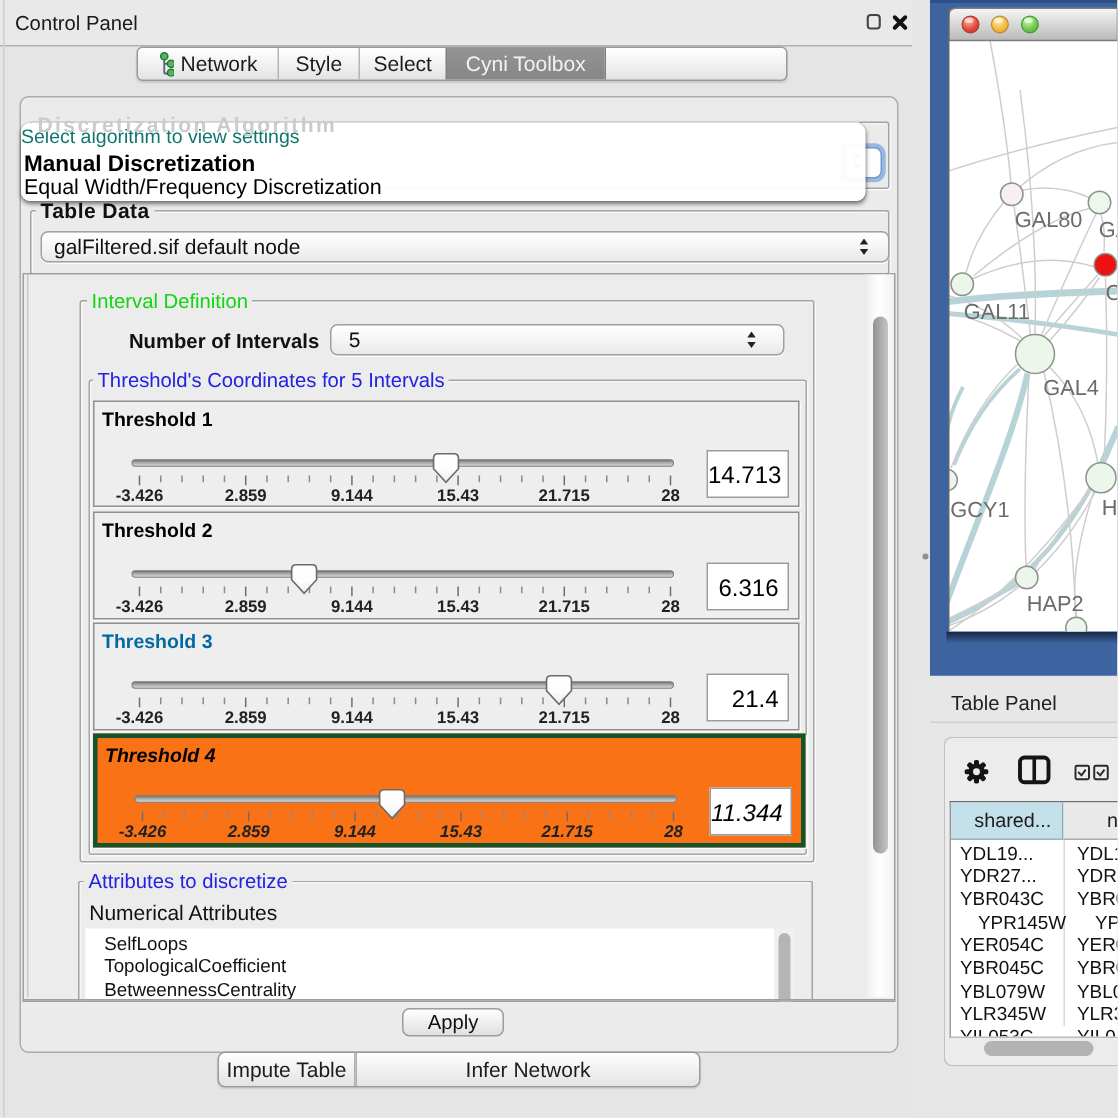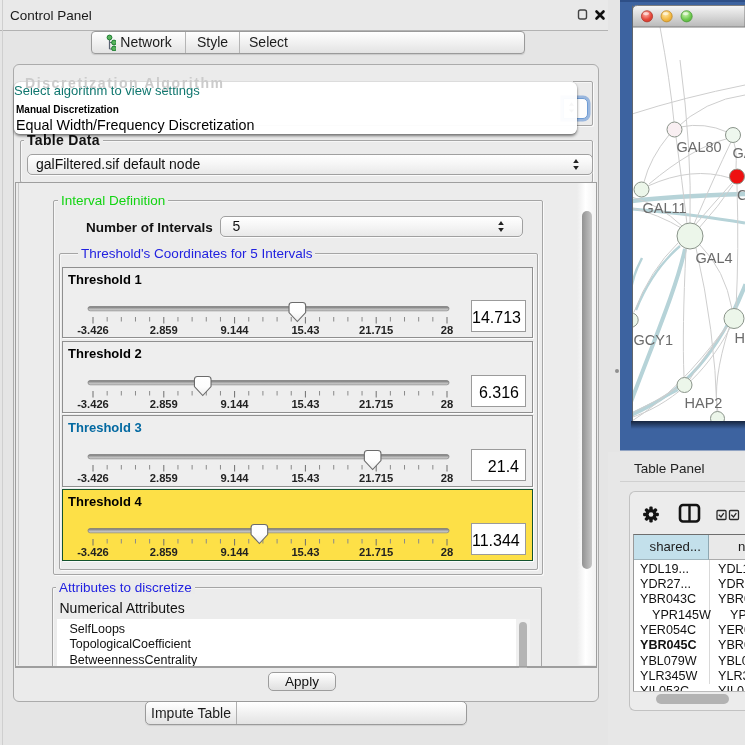--- a/index.html
+++ b/index.html
@@ -31,20 +31,21 @@
     <svg width="11" height="17" viewBox="0 0 11 17" style="margin-right:4px;">
       <path d="M4.5 6 V15 M4.5 8.5 H8 M4.5 15 H8" stroke="#5a6272" stroke-width="1.2" fill="none"></path>
       <circle cx="4.5" cy="3.5" r="2.4" fill="#57b35c" stroke="#1e7d32" stroke-width="1"></circle>
       <circle cx="9" cy="8.5" r="2.4" fill="#57b35c" stroke="#1e7d32" stroke-width="1"></circle>
       <circle cx="9" cy="14.5" r="2.4" fill="#57b35c" stroke="#1e7d32" stroke-width="1"></circle>
     </svg>
     <span>Network</span>
   </div>
   <div style="width:53px;display:flex;align-items:center;justify-content:center;border-right:1px solid #b5b5b5;">Style</div>
   <div style="width:57px;display:flex;align-items:center;justify-content:center;">Select</div>
+  <div style="width:105px;display:flex;align-items:center;justify-content:center;background:linear-gradient(#949494,#868686);color:#f2f2f2;border-left:1px solid #7e7e7e;border-right:1px solid #7e7e7e;">Cyni Toolbox</div>
 </div>
 
 <div class="abs" style="left:13px;top:64px;width:584px;height:636px;border:1px solid #ababab;border-radius:6px;background:#ebebeb;"></div>
 
 <div class="abs etched" style="left:20px;top:81px;width:571px;height:43px;"></div>
 
 <div class="abs" style="left:563px;top:97.5px;width:23px;height:19px;background:#fdfdfd;border:1px solid #6f9cd4;border-radius:0 5px 5px 0;box-shadow:0 0 0 2.5px rgba(110,155,215,.65);"></div>
 <svg class="abs" style="left:567px;top:101px;" width="9" height="13" viewBox="0 0 12 16">
   <path d="M6 1 L9.5 5.5 H2.5 Z" fill="#333"></path>
   <path d="M6 15 L2.5 10.5 H9.5 Z" fill="#333"></path>
@@ -68,21 +69,21 @@
 <div class="gtitle" style="left:58px;top:193.5px;color:#12d412;background:#ececec;">Interval Definition</div>
 
 <div class="abs" style="left:86px;top:220px;font-size:13.5px;font-weight:bold;color:#111;">Number of Intervals</div>
 <div class="combo" style="left:219.5px;top:215.5px;width:289px;height:19px;line-height:19px;padding-left:12px;">5</div>
 <svg class="abs" style="left:498px;top:221px;" width="6" height="11" viewBox="0 0 6 11">
   <path d="M3 0 L5.8 4 H0.2 Z" fill="#222"></path>
   <path d="M3 11 L0.2 7 H5.8 Z" fill="#222"></path>
 </svg>
 
 <div class="abs etched" style="left:58.5px;top:253px;width:477px;height:315px;"></div>
-<div class="gtitle" style="left:78px;top:247px;color:#2222e0;background:#ececec;">Threshold's Coordinates for 5 Intervals</div>
+<div class="gtitle" style="left:62px;top:247px;color:#2222e0;background:#ececec;">Threshold's Coordinates for 5 Intervals</div>
 
 <div class="abs" style="left:62px;top:266.5px;width:469px;height:69.5px;background:#eeeeee;border:1px solid #8f8f8f;box-shadow:1px 1px 0 rgba(255,255,255,.85);">
   <div style="position:absolute;left:5px;top:4px;font-size:13px;font-weight:bold;color:#000;">Threshold 1</div>
   <svg width="471" height="71.5" viewBox="0 0 471 71.5" style="position:absolute;left:0;top:0;">
       <defs>
         <linearGradient id="tr" x1="0" y1="0" x2="0" y2="1">
           <stop offset="0" stop-color="#6f6f6f"></stop>
           <stop offset="0.45" stop-color="#a8a8a8"></stop>
           <stop offset="1" stop-color="#dedede"></stop>
         </linearGradient>
@@ -154,21 +155,21 @@
       <text x="30.0" y="66" text-anchor="middle" font-family="Liberation Sans" font-size="11.2" font-weight="bold" fill="#222">-3.426</text>
       <text x="100.8" y="66" text-anchor="middle" font-family="Liberation Sans" font-size="11.2" font-weight="bold" fill="#222">2.859</text>
       <text x="171.6" y="66" text-anchor="middle" font-family="Liberation Sans" font-size="11.2" font-weight="bold" fill="#222">9.144</text>
       <text x="242.4" y="66" text-anchor="middle" font-family="Liberation Sans" font-size="11.2" font-weight="bold" fill="#222">15.43</text>
       <text x="313.2" y="66" text-anchor="middle" font-family="Liberation Sans" font-size="11.2" font-weight="bold" fill="#222">21.715</text>
       <text x="384.0" y="66" text-anchor="middle" font-family="Liberation Sans" font-size="11.2" font-weight="bold" fill="#222">28</text>
       <path d="M301.35 38 L301.35 37.5 Q301.35 34.5 304.35 34.5 L314.95 34.5 Q317.95 34.5 317.95 37.5 L317.95 44.5 L309.65 53.5 L301.35 44.5 Z" fill="url(#th)" stroke="#6b6b6b" stroke-width="1.1"></path>
     </svg>
   <div style="position:absolute;left:408px;top:32.5px;width:47px;height:30px;background:#fff;border:1px solid #9b9b9b;font-size:16px;color:#000;text-align:right;padding-right:6px;line-height:34px;">21.4</div>
 </div>
-<div class="abs" style="left:62px;top:489.0px;width:469px;height:69.5px;background:#fde047;border:1px solid #14532d;box-shadow:1px 1px 0 rgba(255,255,255,.85);">
+<div class="abs" style="left:62px;top:489.0px;width:469px;height:69.5px;background:#f97316;border:3px solid #14532d;box-shadow:1px 1px 0 rgba(255,255,255,.85);font-style:italic;">
   <div style="position:absolute;left:5px;top:4px;font-size:13px;font-weight:bold;color:#000;">Threshold 4</div>
   <svg width="471" height="71.5" viewBox="0 0 471 71.5" style="position:absolute;left:0;top:0;">
       <defs>
         <linearGradient id="tr" x1="0" y1="0" x2="0" y2="1">
           <stop offset="0" stop-color="#6f6f6f"></stop>
           <stop offset="0.45" stop-color="#a8a8a8"></stop>
           <stop offset="1" stop-color="#dedede"></stop>
         </linearGradient>
         <linearGradient id="th" x1="0" y1="0" x2="0" y2="1">
           <stop offset="0" stop-color="#ffffff"></stop>
@@ -198,20 +199,21 @@
 </div>
 <div class="abs" style="left:515.5px;top:618.5px;width:14px;height:47.5px;background:#f0f0f0;"></div>
 <div class="abs" style="left:519px;top:621.5px;width:8px;height:46px;border-radius:4px 4px 0 0;background:#b5b5b5;"></div>
 
 <div class="abs" style="left:14.5px;top:666px;width:582px;height:1px;background:#9e9e9e;"></div>
 <div class="abs" style="left:268px;top:672px;width:66px;height:17px;border:1px solid #9c9c9c;border-radius:5px;background:linear-gradient(#ffffff,#ececec 60%,#e0e0e0);font-size:13.5px;font-weight:normal;color:#111;text-align:center;line-height:17px;">Apply</div>
 
 <div class="abs" style="left:145px;top:701px;width:320px;height:22px;border:1px solid #9a9a9a;border-radius:5px;
   background:linear-gradient(#ffffff,#f1f1f1 50%,#e3e3e3);display:flex;font-size:14px;color:#1c1c1c;box-shadow:0 1px 1px rgba(0,0,0,.1);">
   <div style="width:90px;display:flex;align-items:center;justify-content:center;border-right:1px solid #b0b0b0;">Impute Table</div>
+  <div style="flex:1;display:flex;align-items:center;justify-content:center;border-left:1px solid #b0b0b0;">Infer Network</div>
 </div>
 
 <div class="abs" style="left:614.5px;top:369px;width:4px;height:4px;border-radius:50%;background:#8f8f8f;"></div>
 
 <svg class="abs" style="left:620px;top:0;" width="125" height="452" viewBox="0 0 125 452">
     <defs>
       <linearGradient id="tb" x1="0" y1="0" x2="0" y2="1">
         <stop offset="0" stop-color="#f6f6f6"></stop>
         <stop offset="0.5" stop-color="#d8d8d8"></stop>
         <stop offset="1" stop-color="#b9b9b9"></stop>
@@ -349,21 +351,21 @@
     </div>
     <div style="position:absolute;left:12px;top:48.19px;width:112px;height:15.33px;line-height:15.33px;">
       <span style="position:absolute;left:7.5px;">YPR145W</span>
       <span style="position:absolute;left:85.5px;">YPR1</span>
     </div>
     <div style="position:absolute;left:0;top:63.52px;width:112px;height:15.33px;line-height:15.33px;">
       <span style="position:absolute;left:7.5px;">YER054C</span>
       <span style="position:absolute;left:85.5px;">YER0</span>
     </div>
     <div style="position:absolute;left:0;top:78.85px;width:112px;height:15.33px;line-height:15.33px;">
-      <span style="position:absolute;left:7.5px;font-weight:bold;">YBR045C</span>
+      <span style="position:absolute;left:7.5px;">YBR045C</span>
       <span style="position:absolute;left:85.5px;">YBR0</span>
     </div>
     <div style="position:absolute;left:0;top:94.18px;width:112px;height:15.33px;line-height:15.33px;">
       <span style="position:absolute;left:7.5px;">YBL079W</span>
       <span style="position:absolute;left:85.5px;">YBL0</span>
     </div>
     <div style="position:absolute;left:0;top:109.51px;width:112px;height:15.33px;line-height:15.33px;">
       <span style="position:absolute;left:7.5px;">YLR345W</span>
       <span style="position:absolute;left:85.5px;">YLR3</span>
     </div>
@@ -371,16 +373,16 @@
       <span style="position:absolute;left:7.5px;">YIL053C</span>
       <span style="position:absolute;left:85.5px;">YIL0</span>
     </div>
   </div>
 <div class="abs" style="left:632.5px;top:690.5px;width:112.5px;height:1px;background:#bbb;"></div>
 <div class="abs" style="left:655.5px;top:694px;width:73px;height:9.5px;border-radius:5px;background:#b3b3b3;"></div>
 
 <div class="abs" style="left:14px;top:82px;width:563px;height:52px;background:rgba(255,255,255,.96);border-radius:6px;
   box-shadow:0 2px 3px rgba(0,0,0,.5), 0 0 1px rgba(0,0,0,.3);"></div>
 <div class="abs" style="left:14px;top:82px;width:563px;height:18px;font-size:13px;font-weight:normal;color:#0f766e;text-align:left;line-height:18px;">Select algorithm to view settings</div>
-<div class="abs" style="left:16px;top:101px;width:560px;height:17.5px;font-size:10px;font-weight:bold;color:#000;line-height:17.5px;">Manual Discretization</div>
+<div class="abs" style="left:16px;top:101px;width:560px;height:17.5px;font-size:15px;font-weight:bold;color:#000;line-height:17.5px;">Manual Discretization</div>
 <div class="abs" style="left:16px;top:117px;width:560px;height:17.5px;font-size:14.3px;color:#000;line-height:17.5px;">Equal Width/Frequency Discretization</div>
 <div class="abs" style="left:21px;top:81px;width:552px;height:1px;background:#dcdcdc;"></div>
 <div class="abs" style="left:25px;top:74.5px;font-size:14px;font-weight:bold;letter-spacing:1.6px;color:#cbcbcb;">Discretization Algorithm</div>
 
 </body></html>

